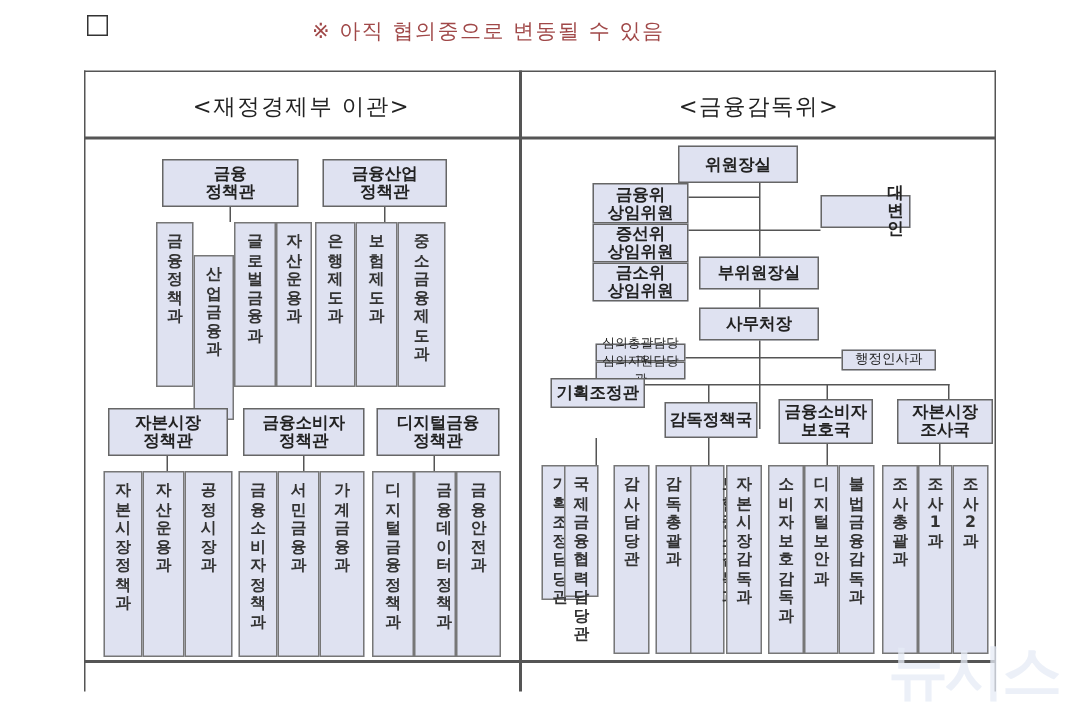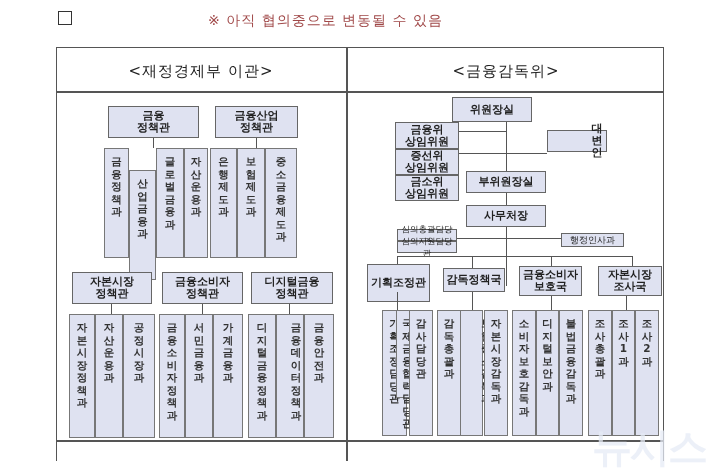--- a/index.html
+++ b/index.html
@@ -133,26 +133,26 @@
 <div class="box" style="left:397px;top:241px;width:60px;height:12px;font-size:8.5px;font-weight:normal;">심의지원담당관</div>
 <div class="ln" style="left:457px;top:238px;width:105px;height:1px;"></div>
 <div class="box" style="left:561px;top:233px;width:63px;height:14px;font-size:9px;font-weight:normal;">행정인사과</div>
 
 <div class="ln" style="left:397px;top:256px;width:236px;height:1px;"></div>
 <div class="ln" style="left:397px;top:256px;width:1px;height:12px;"></div>
 <div class="ln" style="left:472px;top:256px;width:1px;height:12px;"></div>
 <div class="ln" style="left:551px;top:256px;width:1px;height:12px;"></div>
 <div class="ln" style="left:632px;top:256px;width:1px;height:12px;"></div>
 
-<div class="box" style="left:367px;top:264px;width:63px;height:38px;">기획조정관</div>
+<div class="box" style="left:367px;top:252px;width:63px;height:20px;">기획조정관</div>
 <div class="ln" style="left:397px;top:292px;width:1px;height:18px;"></div>
-<div class="col" style="left:361px;top:310px;width:25px;height:126px;margin-left:21px;">
+<div class="col" style="left:361px;top:310px;width:25px;height:90px;">
     <span>기획조정담당관</span>
   </div>
-<div class="col" style="left:396px;top:310px;width:23px;height:88px;">
+<div class="col" style="left:376px;top:310px;width:23px;height:88px;">
     <span>국제금융협력담당관</span>
   </div>
 <div class="col" style="left:409px;top:310px;width:24px;height:126px;">
     <span>감사담당관</span>
   </div>
 
 <div class="box" style="left:443px;top:268px;width:62px;height:24px;">감독정책국</div>
 <div class="ln" style="left:472px;top:292px;width:1px;height:18px;"></div>
 <div class="col" style="left:437px;top:310px;width:24px;height:126px;">
     <span>감독총괄과</span>

